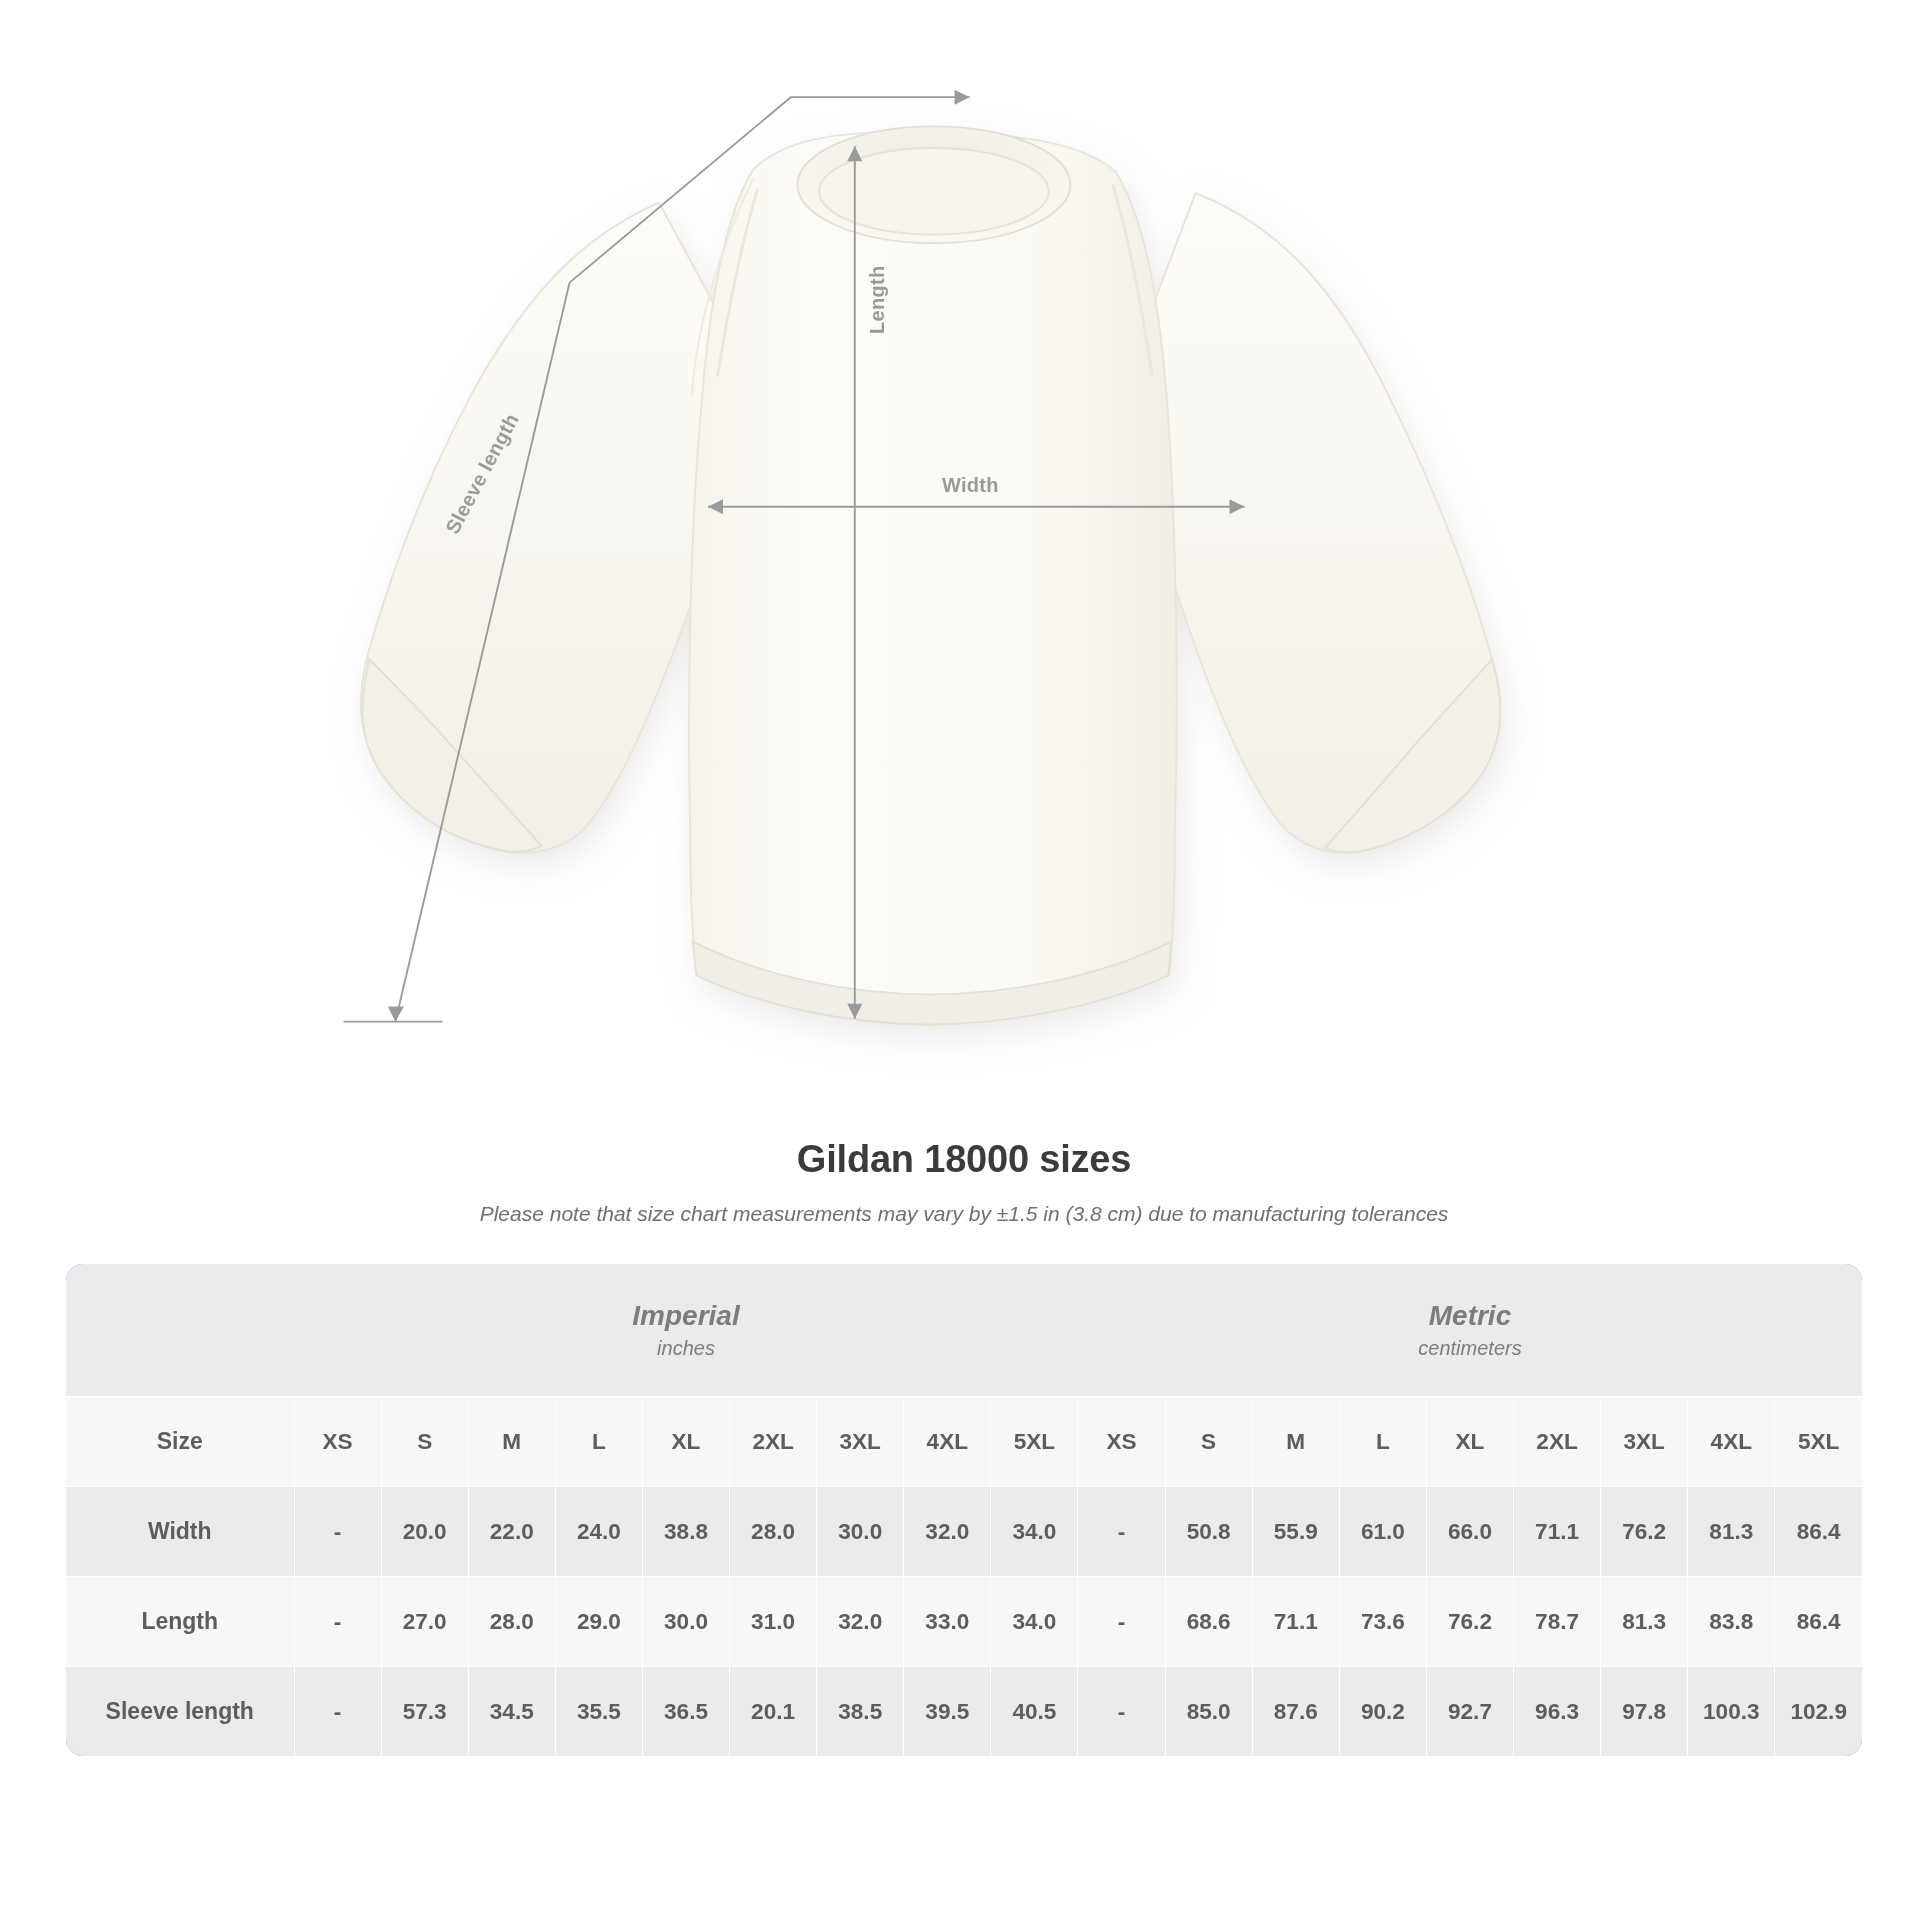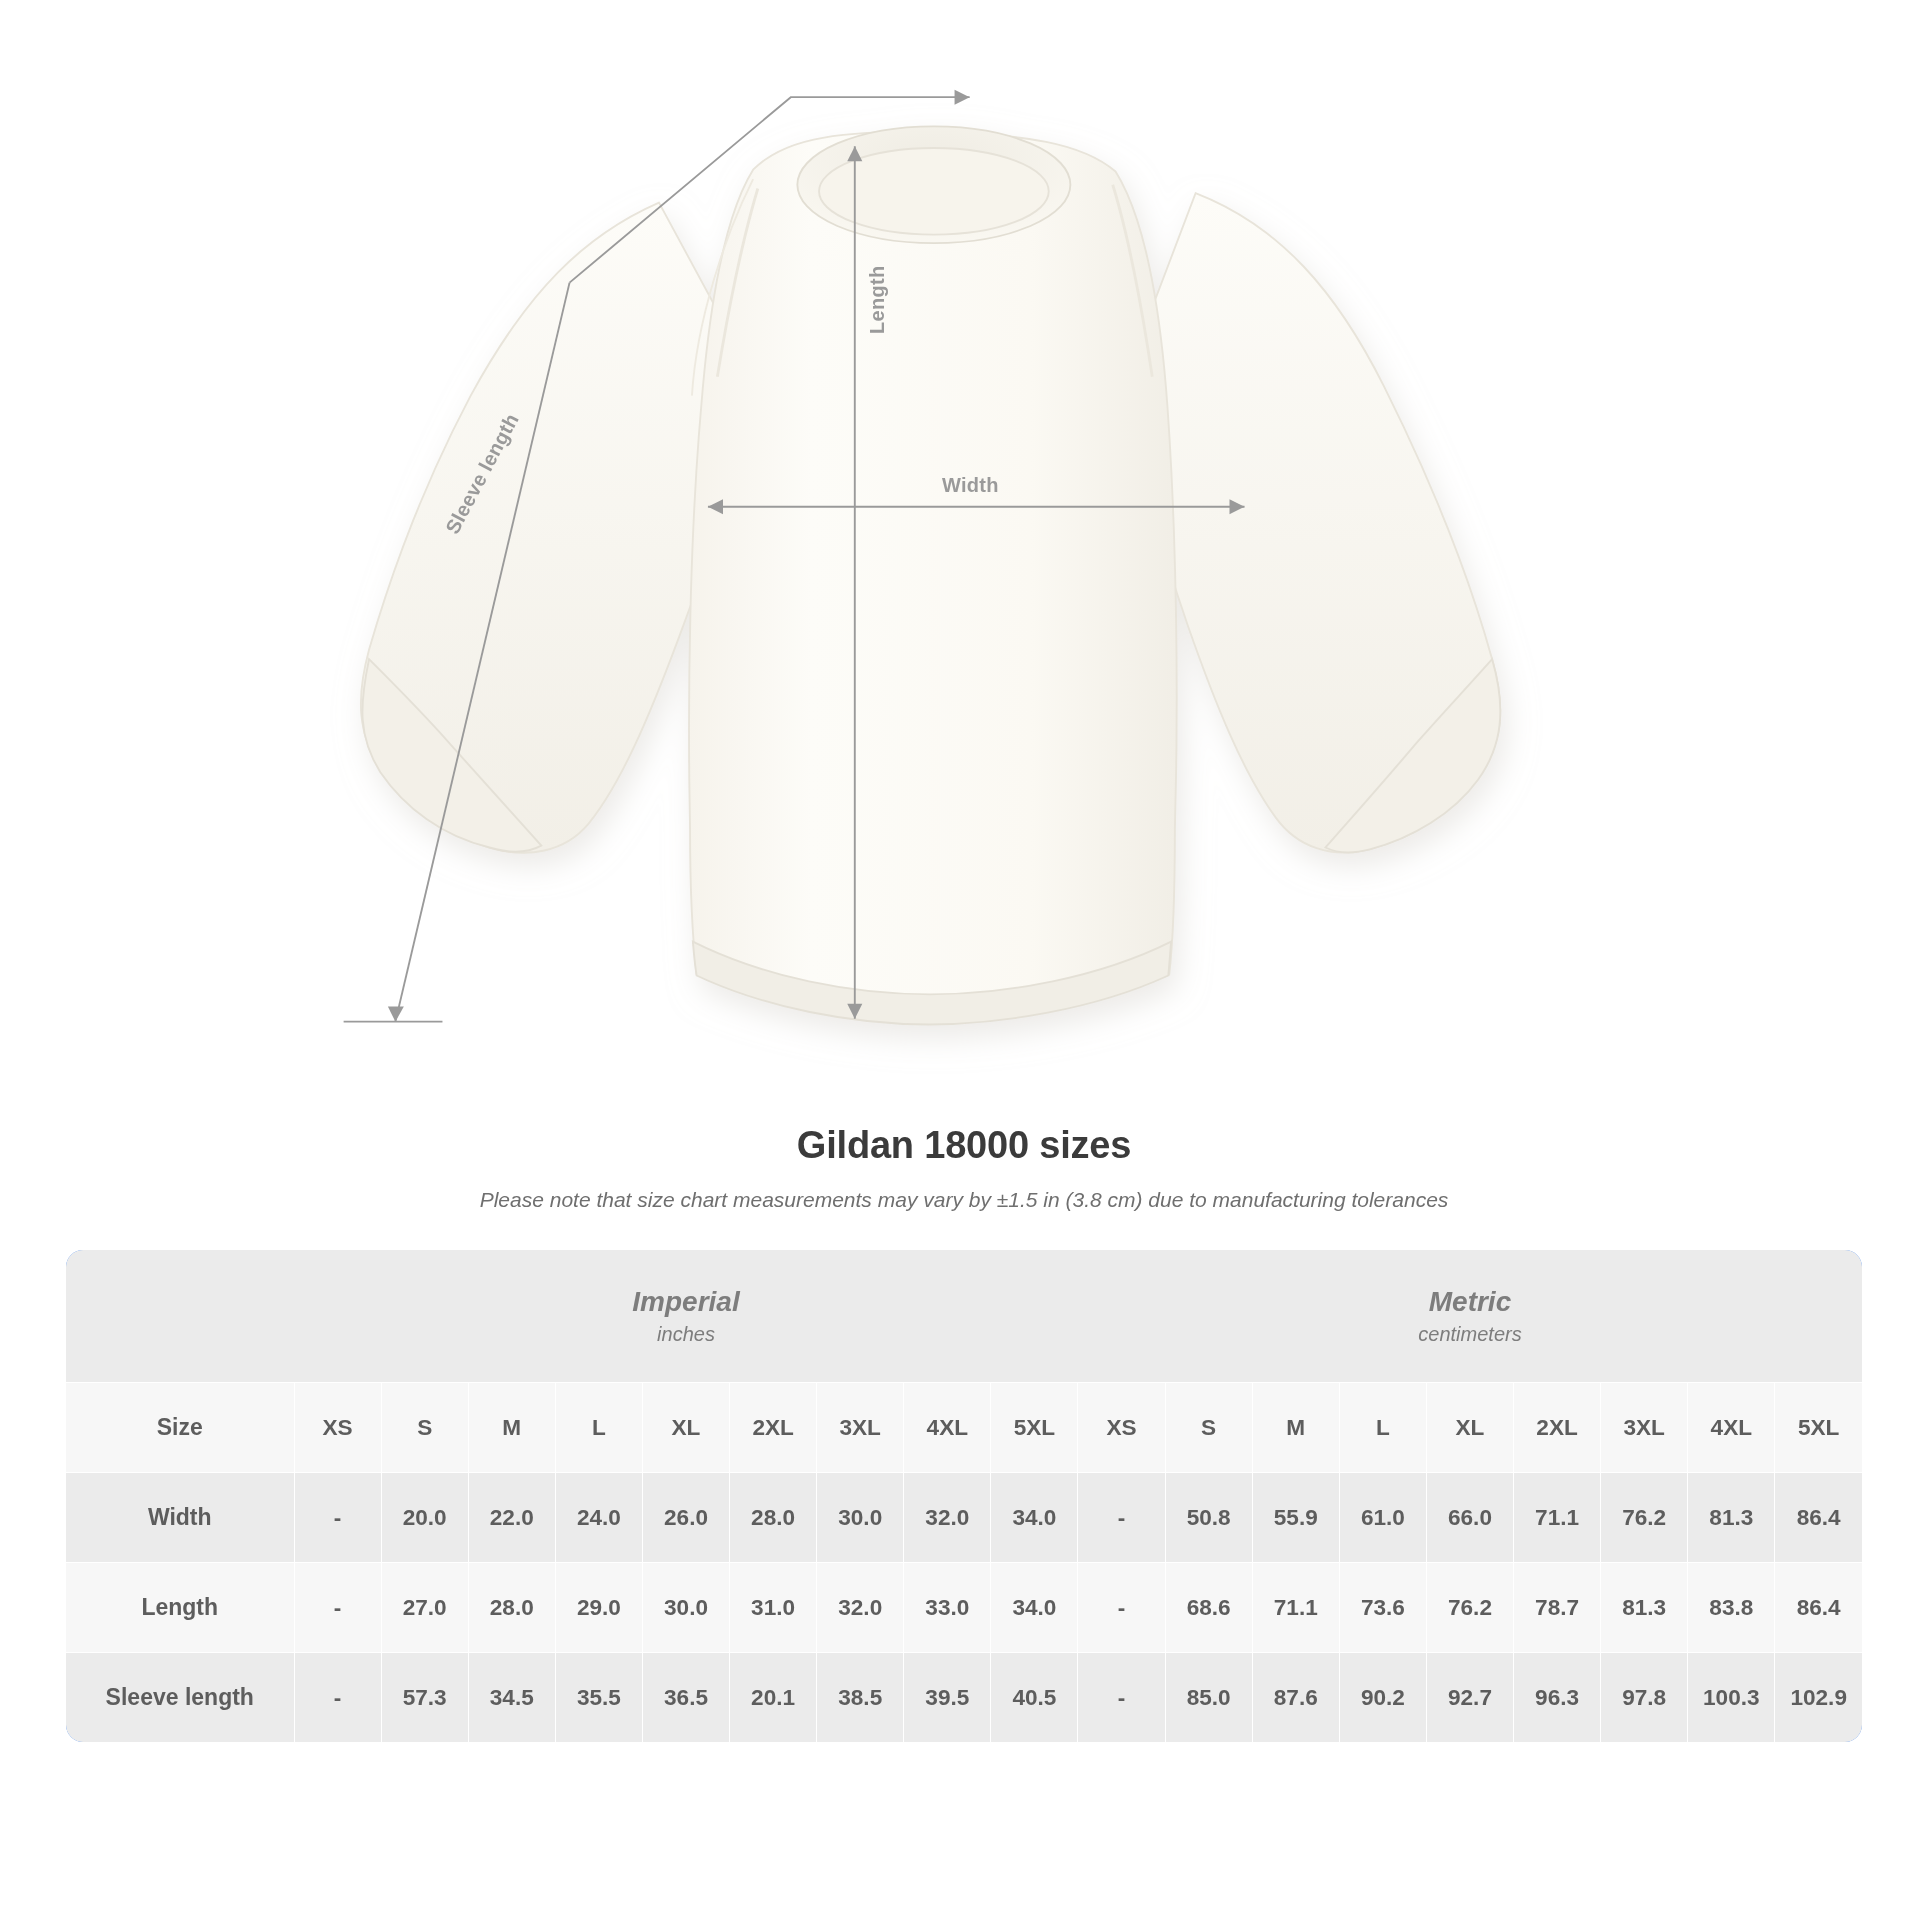--- a/index.html
+++ b/index.html
@@ -55,21 +55,21 @@
   #label-sleeve {
     left: 441px;
     top: 527px;
     transform: rotate(-62deg);
     transform-origin: left top;
   }
 
   
   .title-block {
     text-align: center;
-    margin-top: 8px;
+    margin-top: 22px;
   }
   .chart-title {
     font-size: 38px;
     font-weight: bold;
     color: #3b3b3b;
     letter-spacing: -0.2px;
   }
   .chart-note {
     margin-top: 21px;
     font-size: 21px;
@@ -286,21 +286,21 @@
           <td>4XL</td>
           <td class="last-col">5XL</td>
         </tr>
 
         <tr class="row-a">
           <td class="col-label rowlabel">Width</td>
           <td>-</td>
           <td>20.0</td>
           <td>22.0</td>
           <td>24.0</td>
-          <td>26.0</td>
+          <td>38.8</td>
           <td>28.0</td>
           <td>30.0</td>
           <td>32.0</td>
           <td>34.0</td>
           <td>-</td>
           <td>50.8</td>
           <td>55.9</td>
           <td>61.0</td>
           <td>66.0</td>
           <td>71.1</td>

